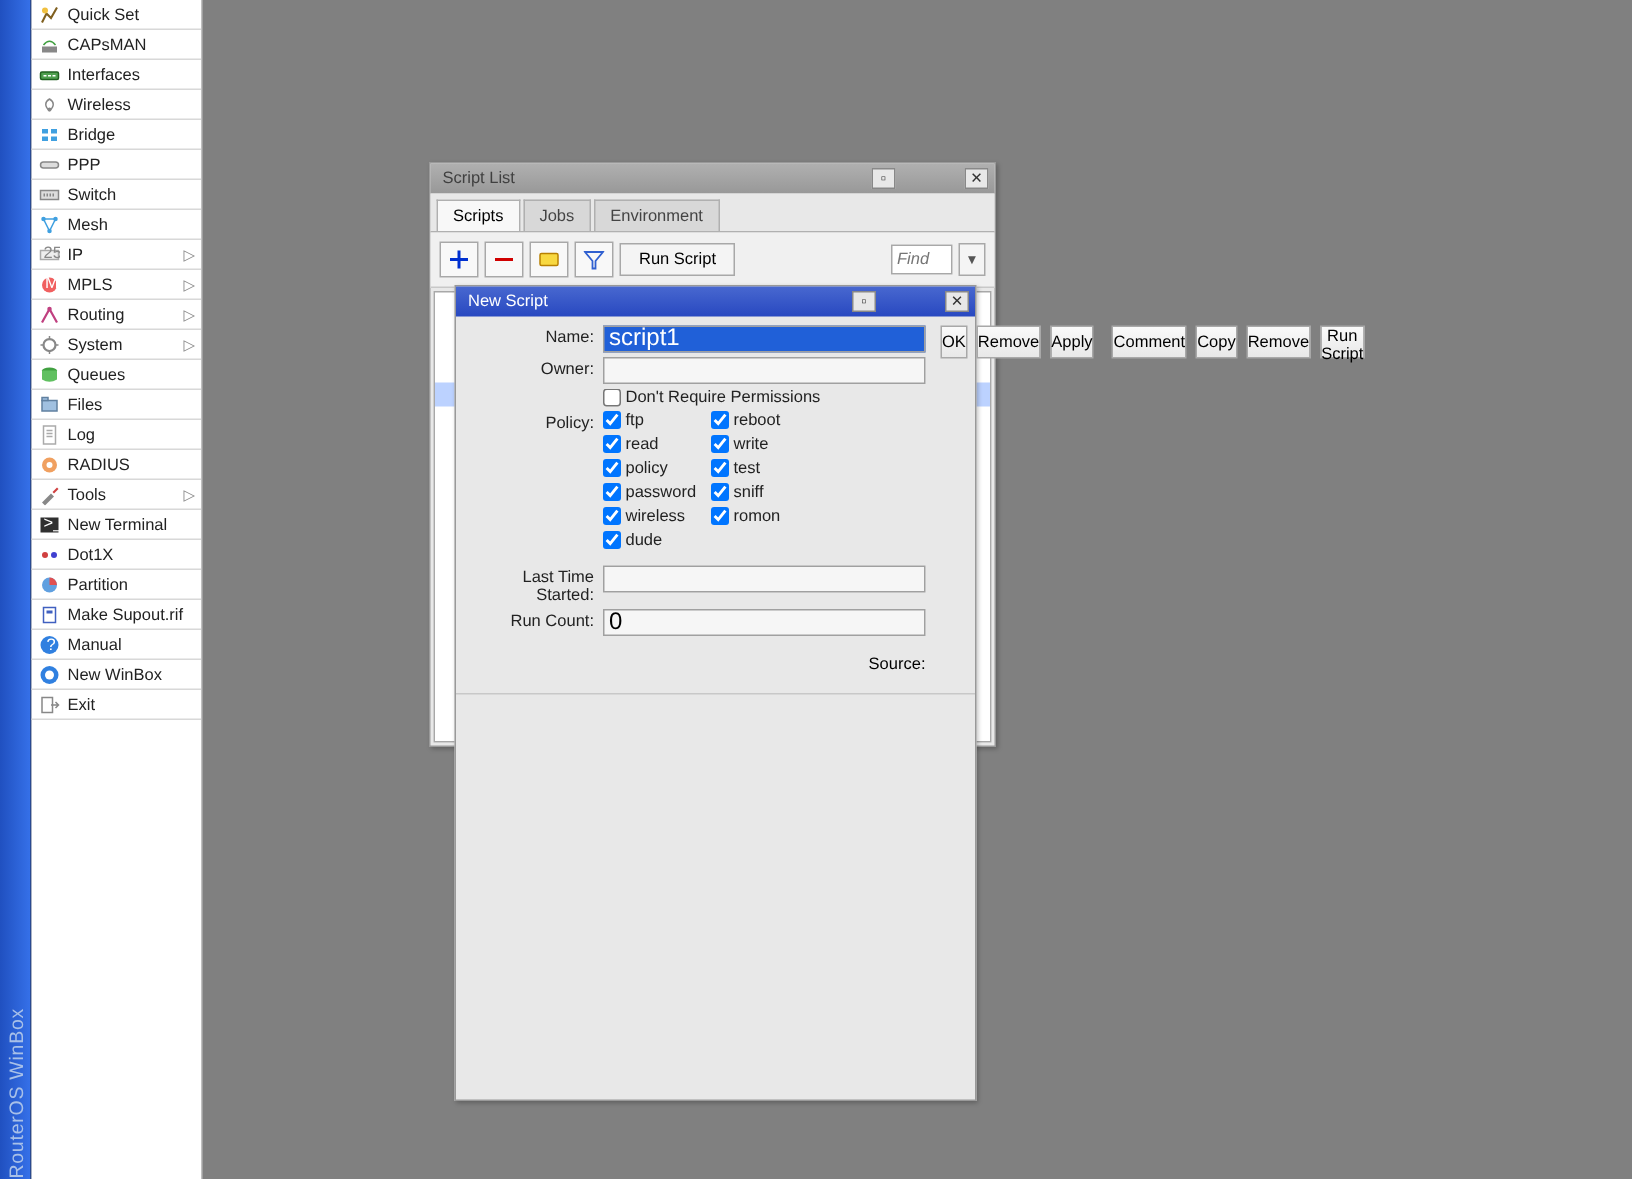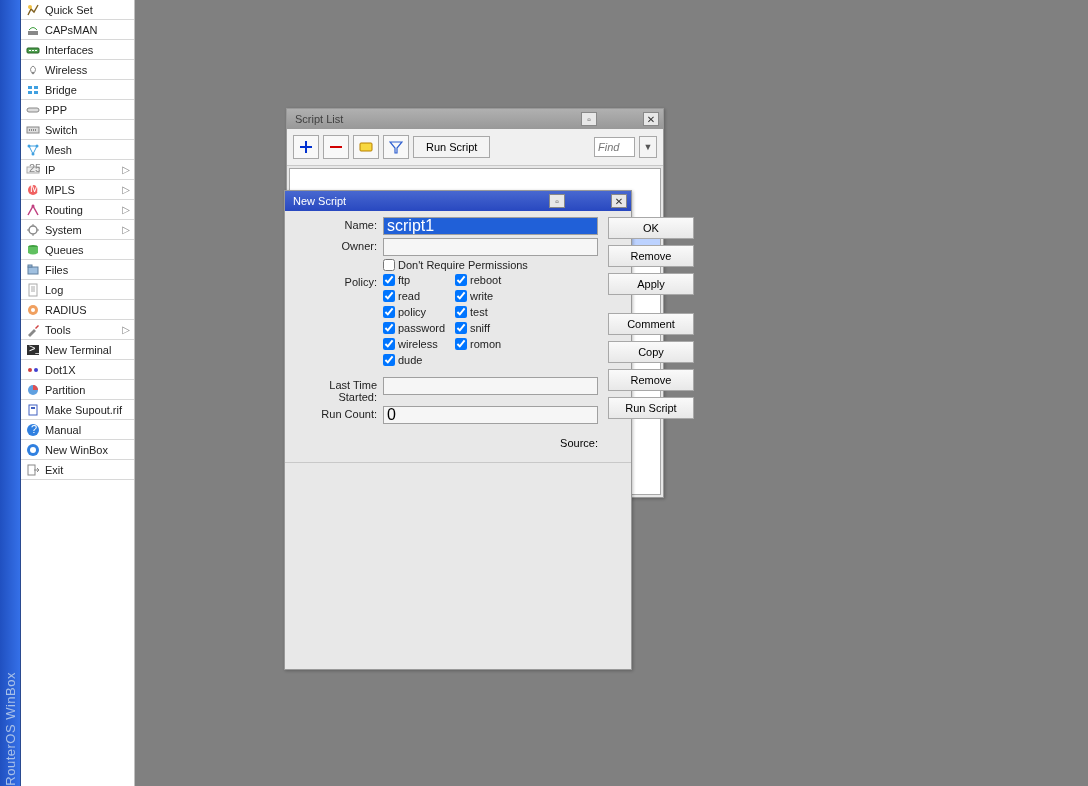--- a/index.html
+++ b/index.html
@@ -118,21 +118,21 @@
   background: #fff; flex:1; border: 1px solid #a8a8a8; margin:2px;
 }
 .list-highlight { height: 16px; background: #bcd2ff; }
 
 .form-body {
   display: flex;
   padding: 6px;
   gap: 10px;
 }
 .form-left { flex: 1; }
-.form-right { width: 88px; display: flex; flex-direction: column; gap: 6px; }
+.form-right { width: 88px; display: flex; flex-direction: row; gap: 6px; }
 
 .form-row {
   display: flex; align-items: flex-start; margin-bottom: 3px;
 }
 .form-label { width: 92px; text-align: right; padding-right: 6px; padding-top:2px; color: #222; }
 .text-input {
   height: 18px; border: 1px solid #a0a0a0; background: #fff;
   padding: 0 3px; font-size: 16px; flex: 1;
 }
 .text-input.selected { background: #2060d8; color: #fff; }
@@ -404,20 +404,25 @@
 
 <div class="main-area">
 
   <div class="window" style="left:151px; top:108px; width:378px; height:390px;">
     <div class="titlebar tb-gray">
       <span class="tb-title">Script List</span>
       <span class="tb-btn">▫</span>
       <span class="tb-btn">✕</span>
     </div>
     <div class="script-list-content">
+      <div class="tabs-row" id="sl-tabs">
+          <div class="tab active">Scripts</div>
+          <div class="tab">Jobs</div>
+          <div class="tab">Environment</div>
+        </div>
       <div class="toolbar-row">
         <span class="tool-btn">
             <svg viewBox="0 0 14 14">
               <rect x="6" y="1" width="2" height="12" fill="#0030d0"></rect>
               <rect x="1" y="6" width="12" height="2" fill="#0030d0"></rect>
             </svg>
           </span>
         <span class="tool-btn">
             <svg viewBox="0 0 14 14">
               <rect x="1" y="6" width="12" height="2" fill="#d00000"></rect>
@@ -440,21 +445,21 @@
       </div>
       <div class="sl-body">
         <div class="list-area" style="height:calc(100% - 4px);">
           <div style="height:60px;"></div>
           <div class="list-highlight"></div>
         </div>
       </div>
     </div>
   </div>
 
-  <div class="window" style="left:149px; top:190px; width:348px; height:480px;">
+  <div class="window" style="left:168px; top:190px; width:348px; height:544px;">
     <div class="titlebar tb-blue">
       <span class="tb-title">New Script</span>
       <span class="tb-btn">▫</span>
       <span class="tb-btn">✕</span>
     </div>
     <div class="form-body">
       <div class="form-left">
         <div class="form-row">
           <div class="form-label">Name:</div>
           <input class="text-input selected" value="script1" style="">

